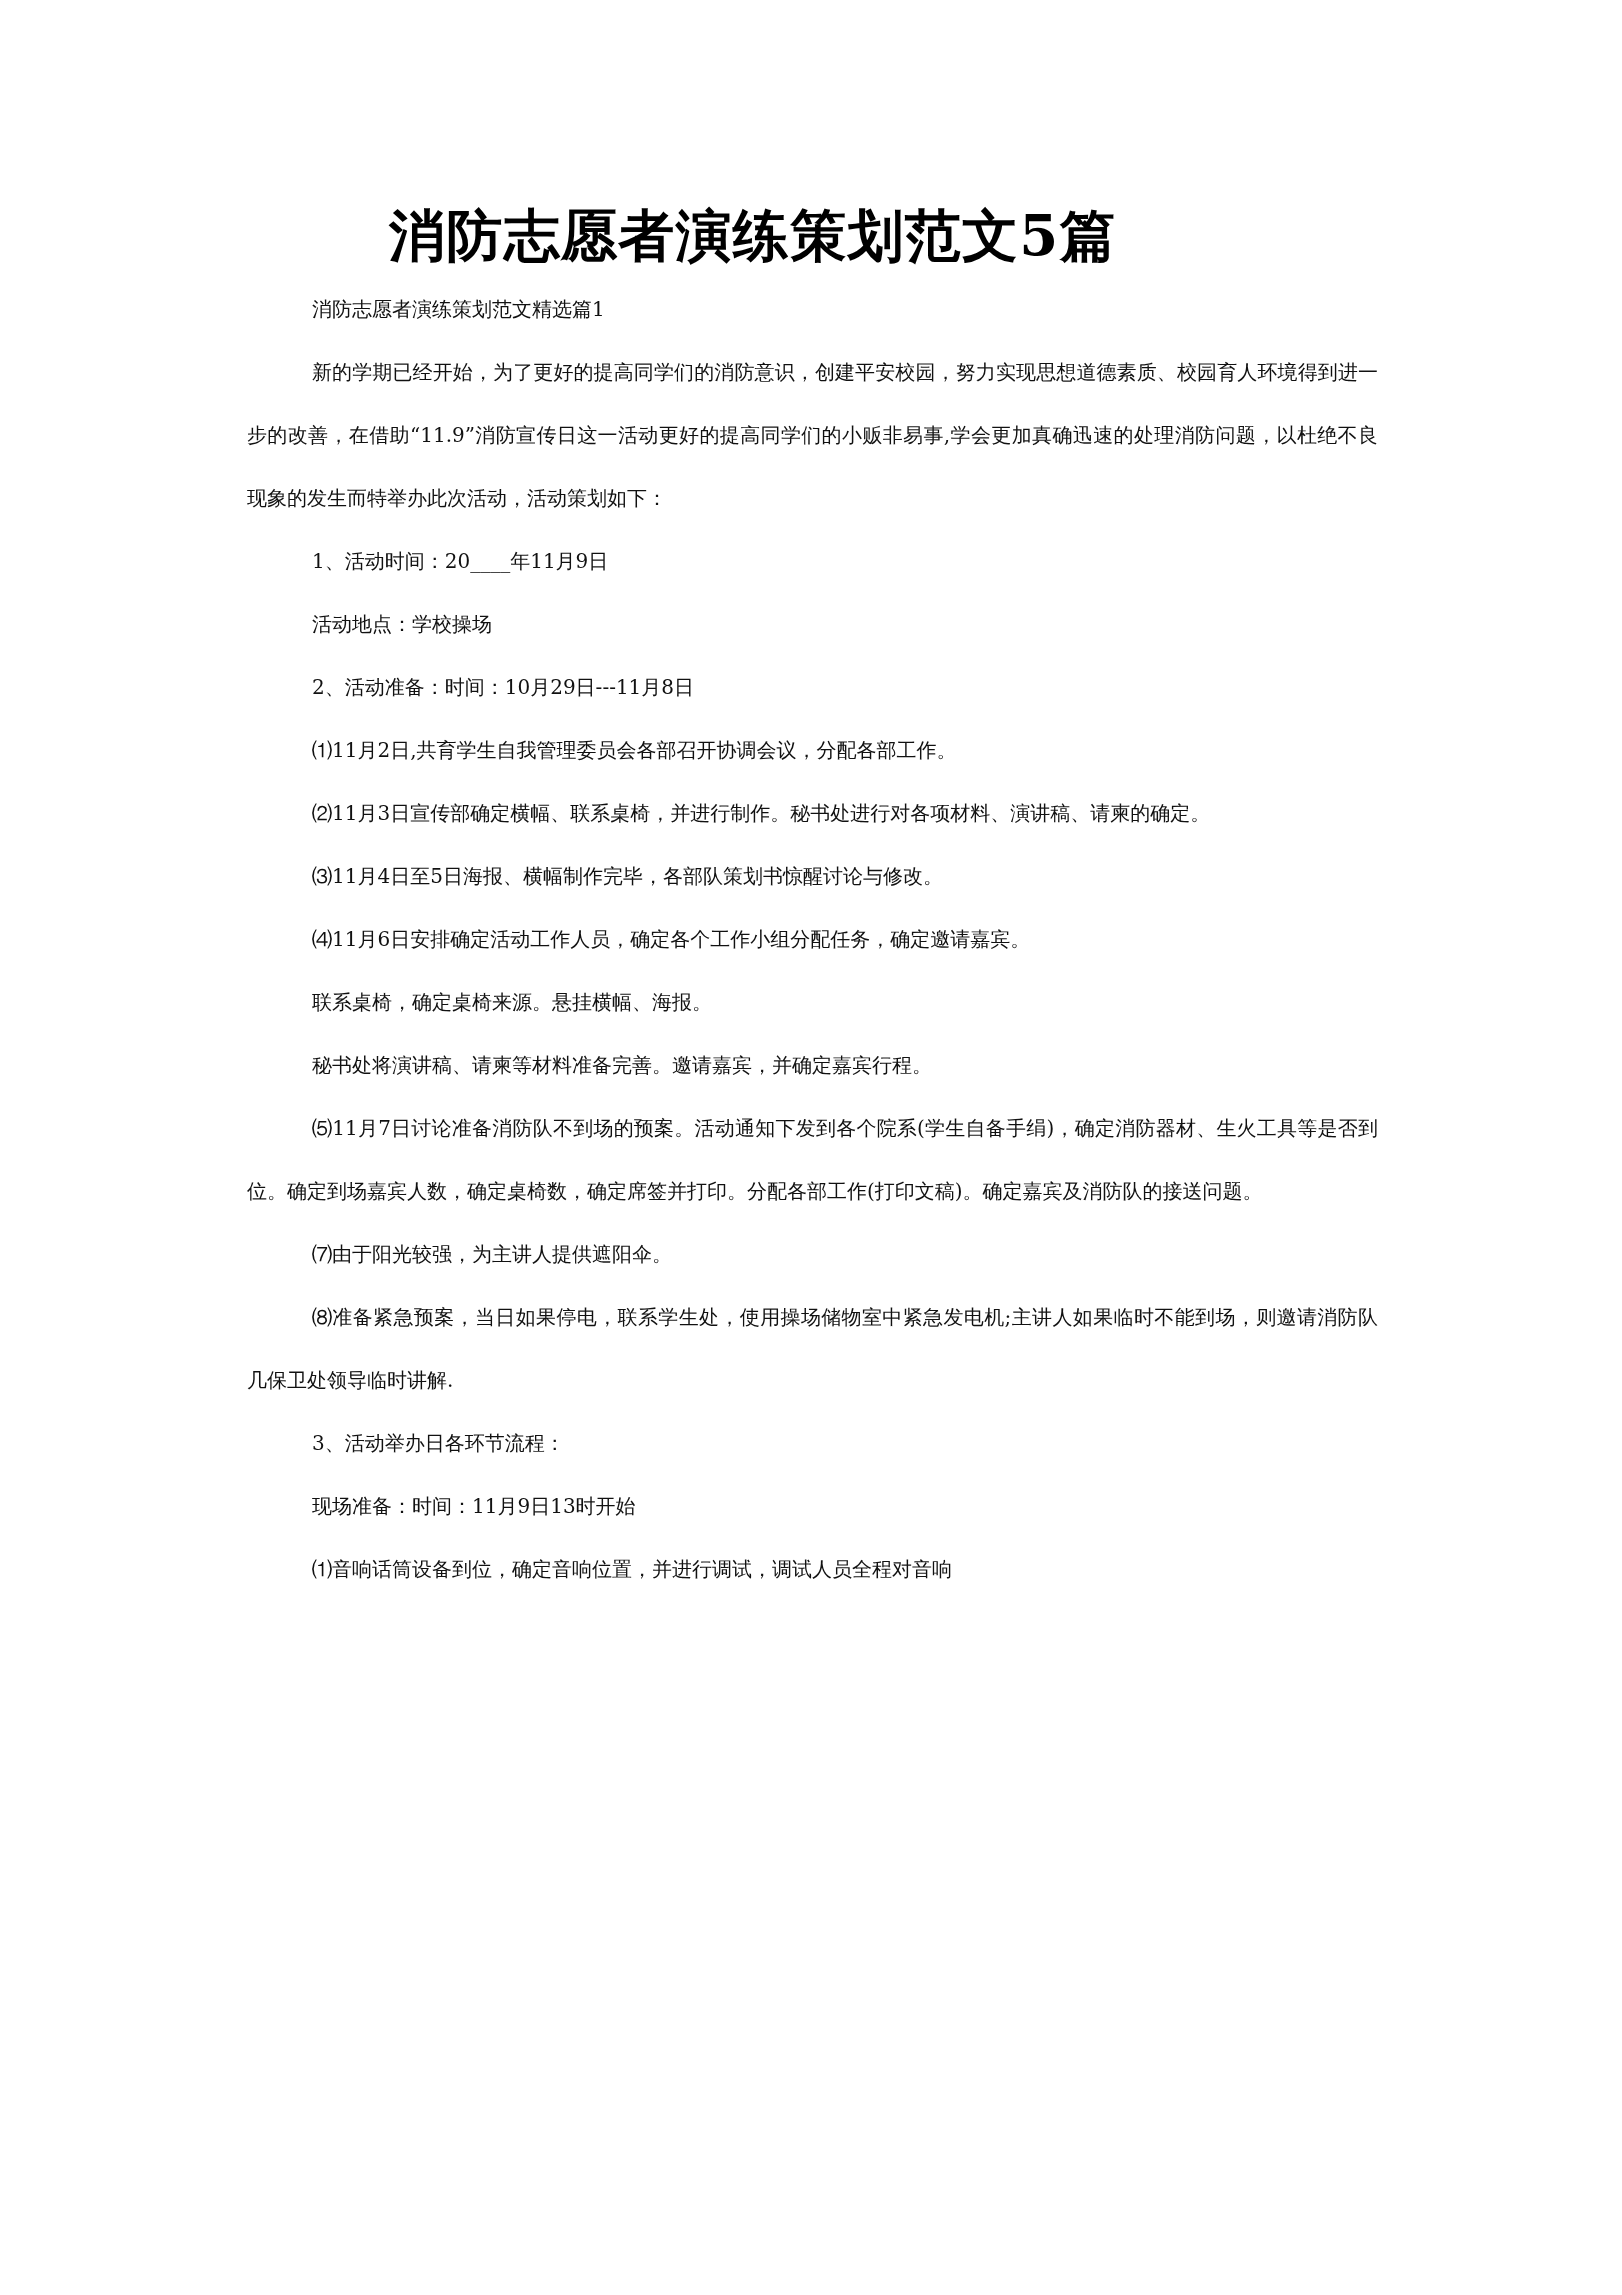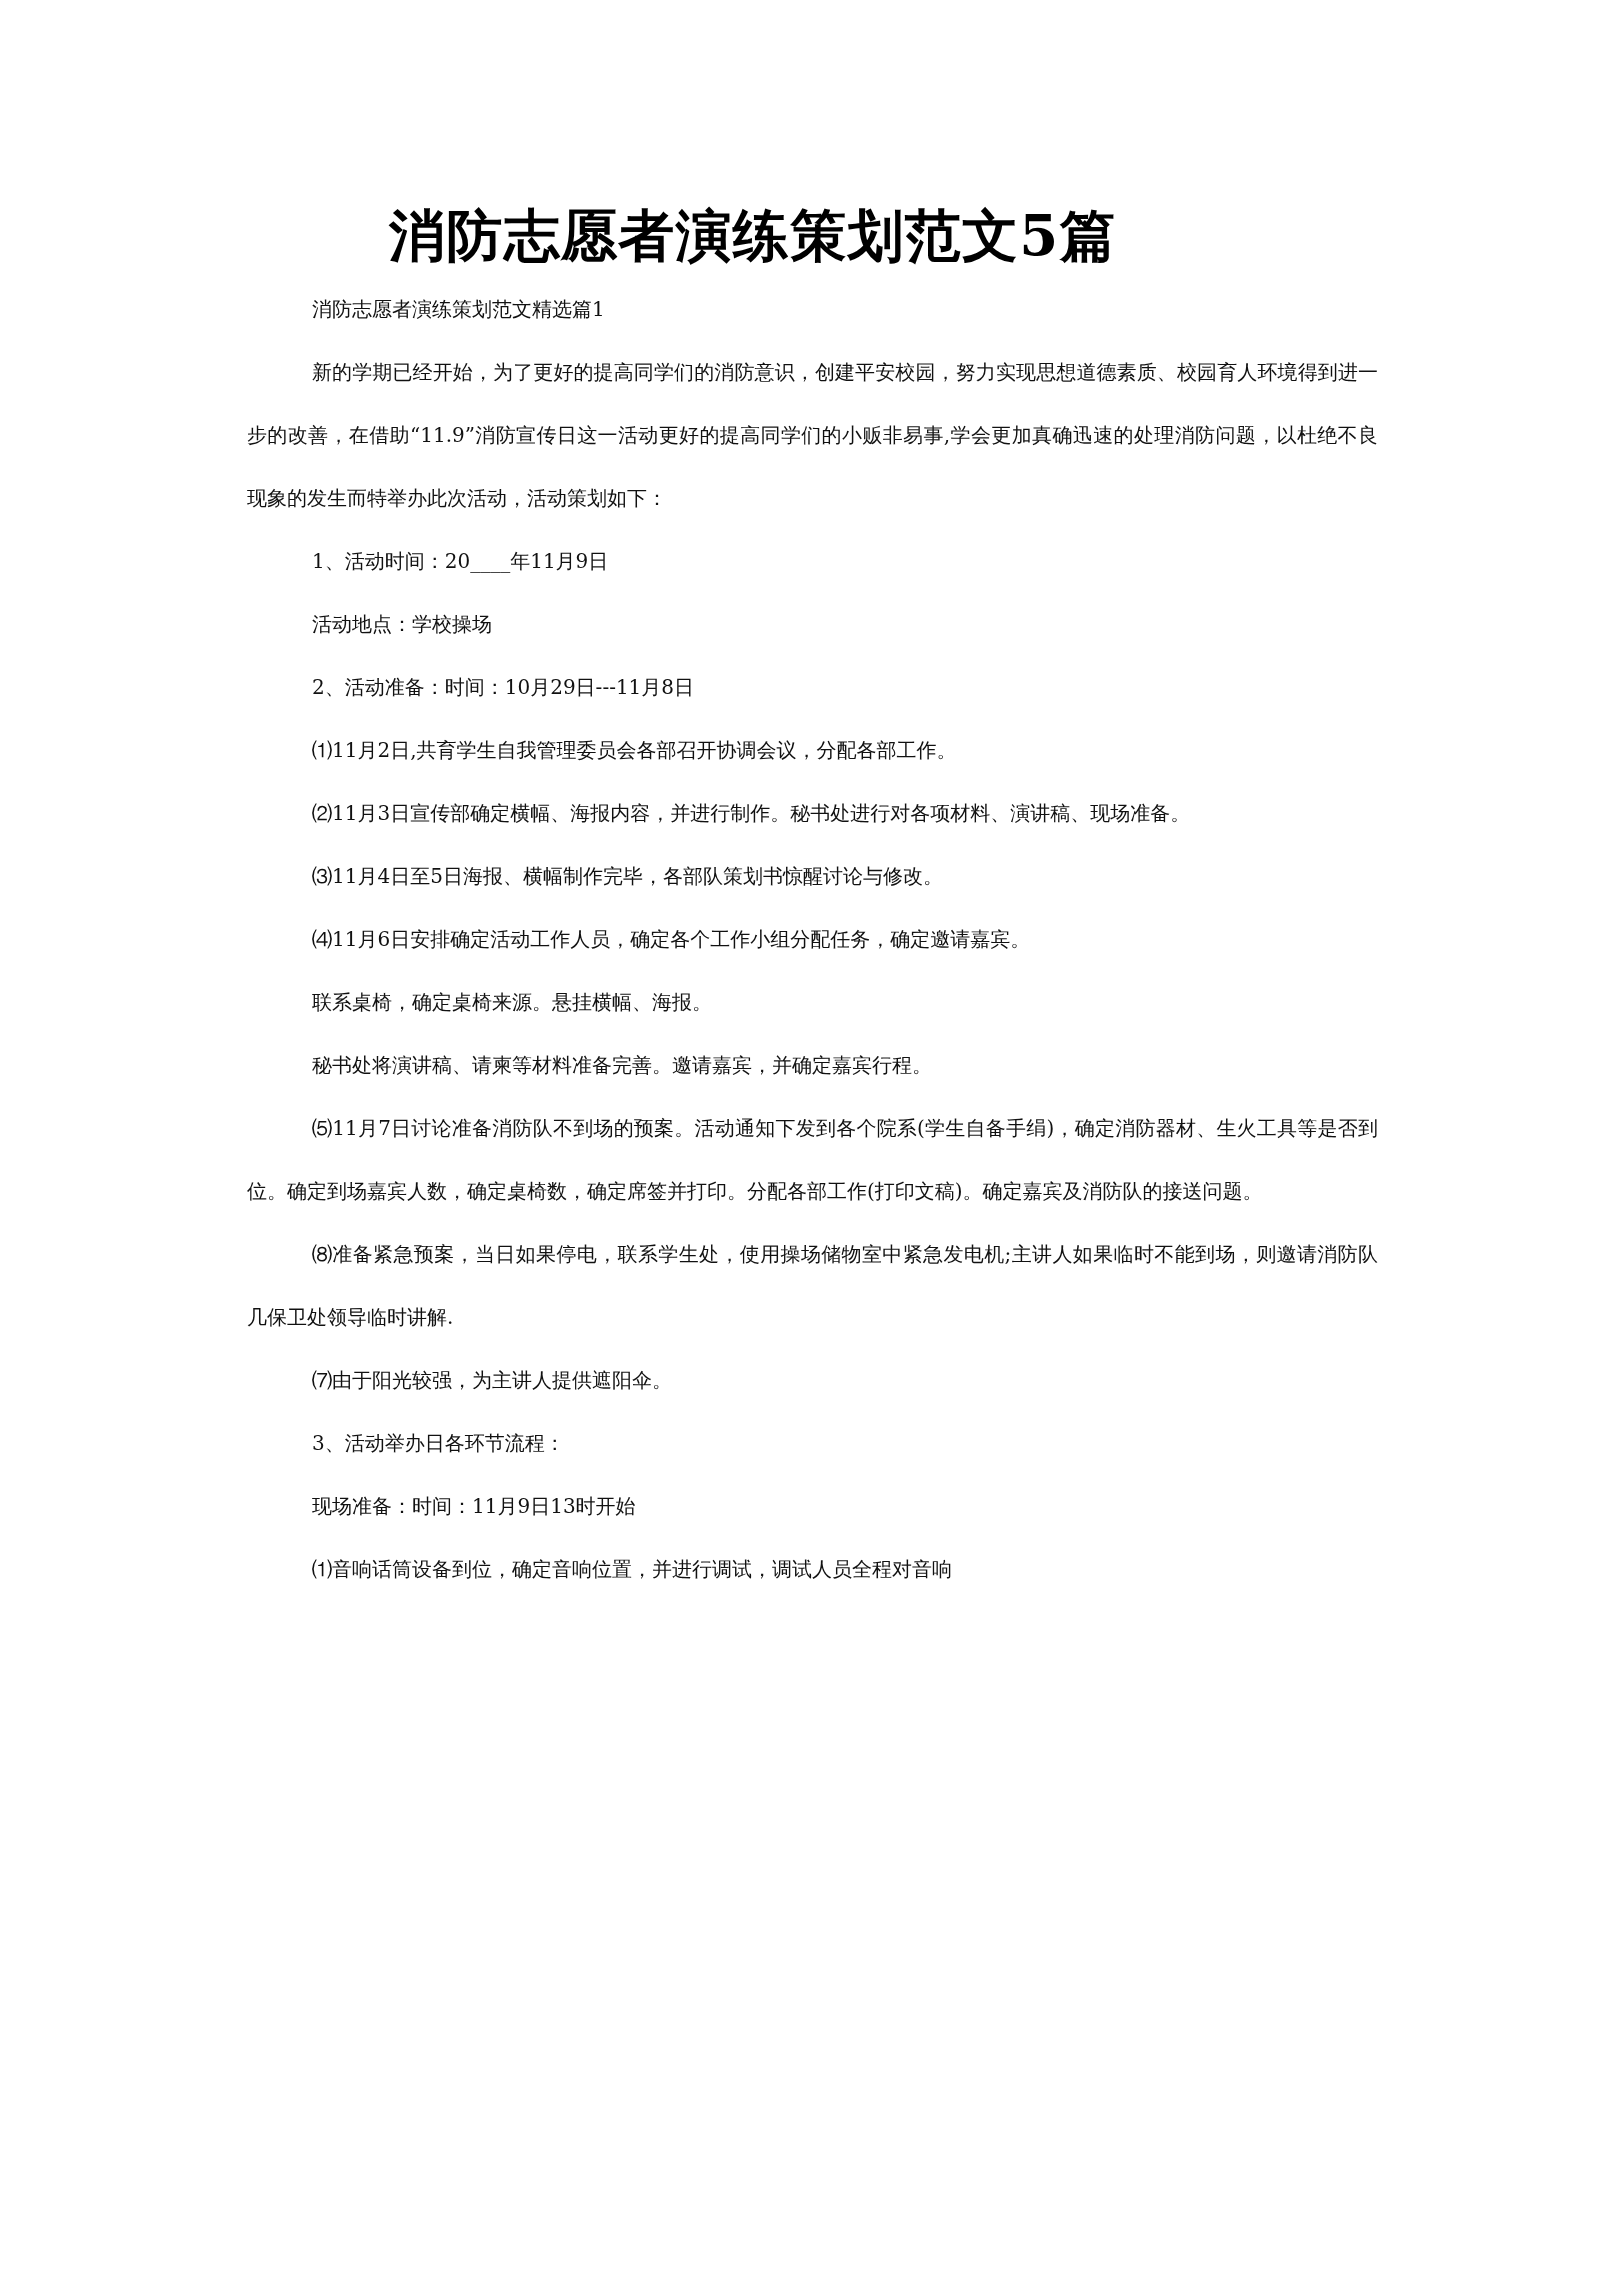--- a/index.html
+++ b/index.html
@@ -26,26 +26,26 @@
 
 <div class="page">
   <div class="title">消防志愿者演练策划范文5篇</div>
   <div class="body-block">
     <p class="p indent">消防志愿者演练策划范文精选篇1</p>
     <p class="p indent">新的学期已经开始，为了更好的提高同学们的消防意识，创建平安校园，努力实现思想道德素质、校园育人环境得到进一步的改善，在借助“11.9”消防宣传日这一活动更好的提高同学们的小贩非易事,学会更加真确迅速的处理消防问题，以杜绝不良现象的发生而特举办此次活动，活动策划如下：</p>
     <p class="p indent">1、活动时间：20____年11月9日</p>
     <p class="p indent">活动地点：学校操场</p>
     <p class="p indent">2、活动准备：时间：10月29日---11月8日</p>
     <p class="p indent">⑴11月2日,共育学生自我管理委员会各部召开协调会议，分配各部工作。</p>
-    <p class="p indent">⑵11月3日宣传部确定横幅、海报内容，并进行制作。秘书处进行对各项材料、演讲稿、现场准备。</p>
+    <p class="p indent">⑵11月3日宣传部确定横幅、联系桌椅，并进行制作。秘书处进行对各项材料、演讲稿、请柬的确定。</p>
     <p class="p indent">⑶11月4日至5日海报、横幅制作完毕，各部队策划书惊醒讨论与修改。</p>
     <p class="p indent">⑷11月6日安排确定活动工作人员，确定各个工作小组分配任务，确定邀请嘉宾。</p>
     <p class="p indent">联系桌椅，确定桌椅来源。悬挂横幅、海报。</p>
     <p class="p indent">秘书处将演讲稿、请柬等材料准备完善。邀请嘉宾，并确定嘉宾行程。</p>
     <p class="p indent">⑸11月7日讨论准备消防队不到场的预案。活动通知下发到各个院系(学生自备手绢)，确定消防器材、生火工具等是否到位。确定到场嘉宾人数，确定桌椅数，确定席签并打印。分配各部工作(打印文稿)。确定嘉宾及消防队的接送问题。</p>
+    <p class="p indent">⑺由于阳光较强，为主讲人提供遮阳伞。</p>
     <p class="p indent">⑻准备紧急预案，当日如果停电，联系学生处，使用操场储物室中紧急发电机;主讲人如果临时不能到场，则邀请消防队几保卫处领导临时讲解.</p>
-    <p class="p indent">⑺由于阳光较强，为主讲人提供遮阳伞。</p>
     <p class="p indent">3、活动举办日各环节流程：</p>
     <p class="p indent">现场准备：时间：11月9日13时开始</p>
     <p class="p indent">⑴音响话筒设备到位，确定音响位置，并进行调试，调试人员全程对音响</p>
   </div>
 </div>
 
 
 </body></html>

